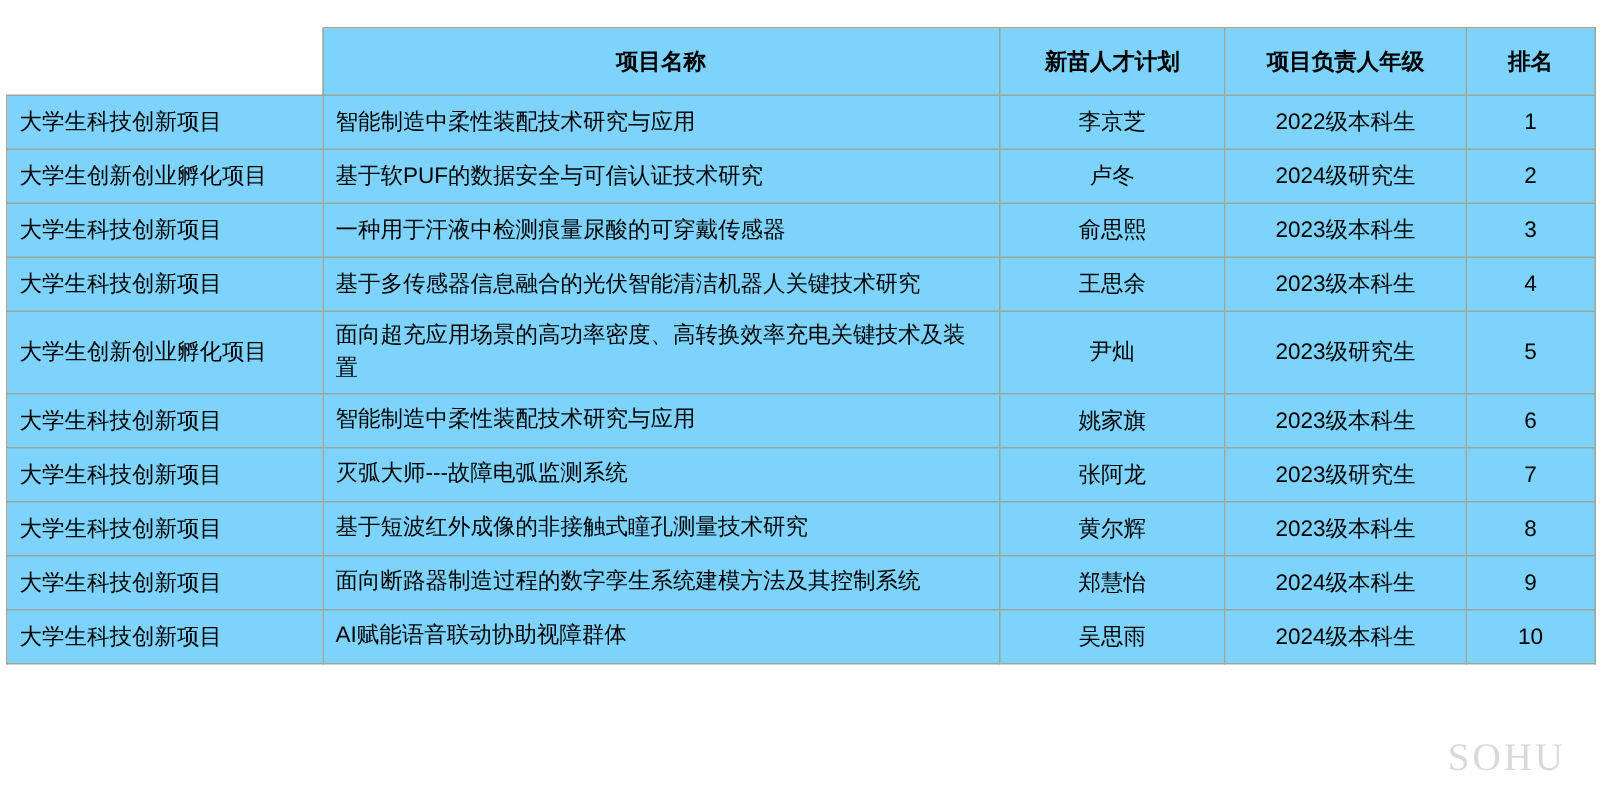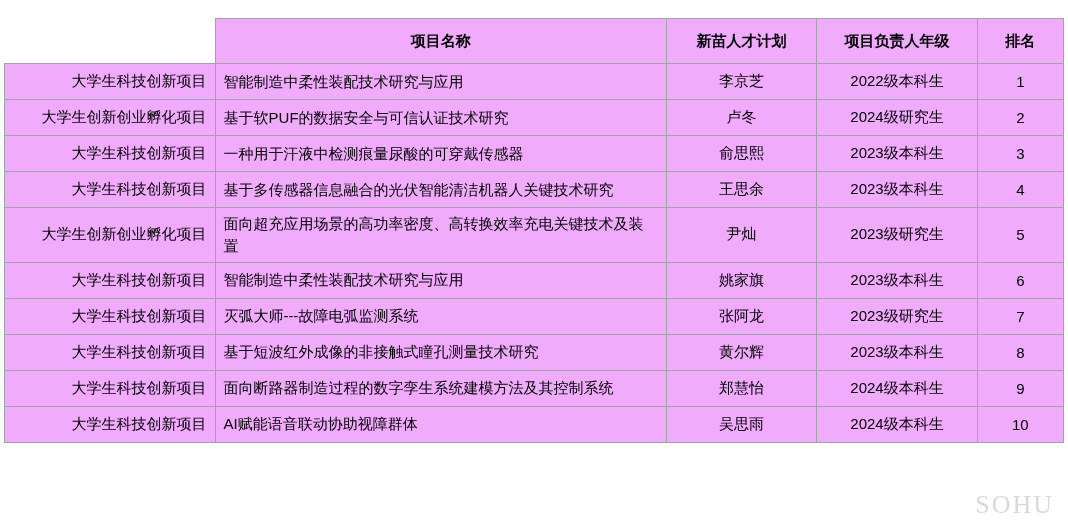--- a/index.html
+++ b/index.html
@@ -37,41 +37,41 @@
     width: 1060px;
     margin: 0 auto;
     table-layout: fixed;
   }
   table.result-table td,
   table.result-table th {
     border: 1px solid #9aa79a;
     padding: 5px 8px;
     font-size: 15px;
     vertical-align: middle;
-    background: #f0abfc;
+    background: #7dd3fc;
   }
   col.c-type   { width: 210px; }
   col.c-name   { width: 450px; }
   col.c-leader { width: 150px; }
   col.c-grade  { width: 160px; }
   col.c-rank   { width: 86px; }
 
   thead th {
     font-weight: bold;
     text-align: center;
     height: 34px;
     font-size: 16px;
   }
   thead th.blank {
     border-left: none;
     border-top: none;
     background: #ffffff;
   }
   td.type {
-    text-align: right;
+    text-align: left;
     font-size: 14.5px;
     white-space: nowrap;
   }
   td.name {
     text-align: left;
     font-size: 15px;
     line-height: 1.45;
   }
   td.leader {
     text-align: center;
@@ -82,21 +82,21 @@
     text-align: center;
     font-size: 15px;
   }
   td.rank {
     text-align: center;
     font-size: 15px;
   }
   tbody tr { height: 36px; }
   .watermark {
     position: absolute;
-    right: 14px;
+    right: 24px;
     bottom: 6px;
     font-size: 26px;
     color: rgba(170,170,170,0.45);
     font-family: "Liberation Serif", serif;
     letter-spacing: 2px;
     pointer-events: none;
     user-select: none;
   }
 </style>
 </head>

